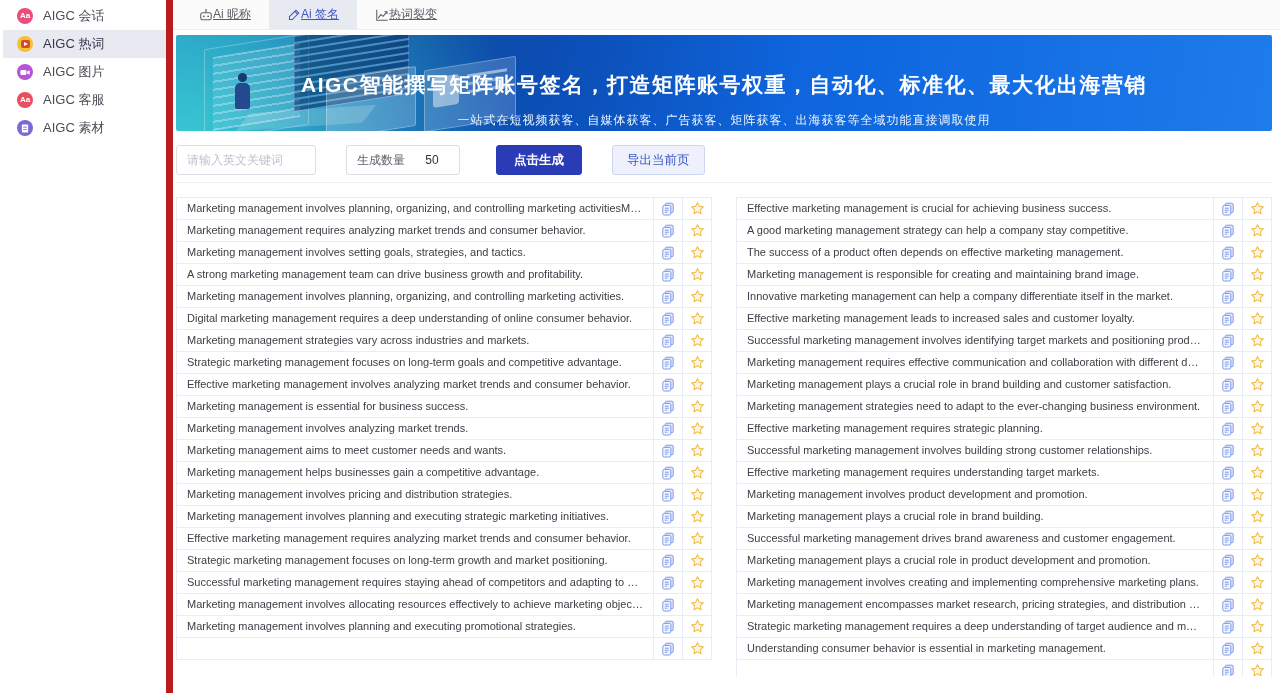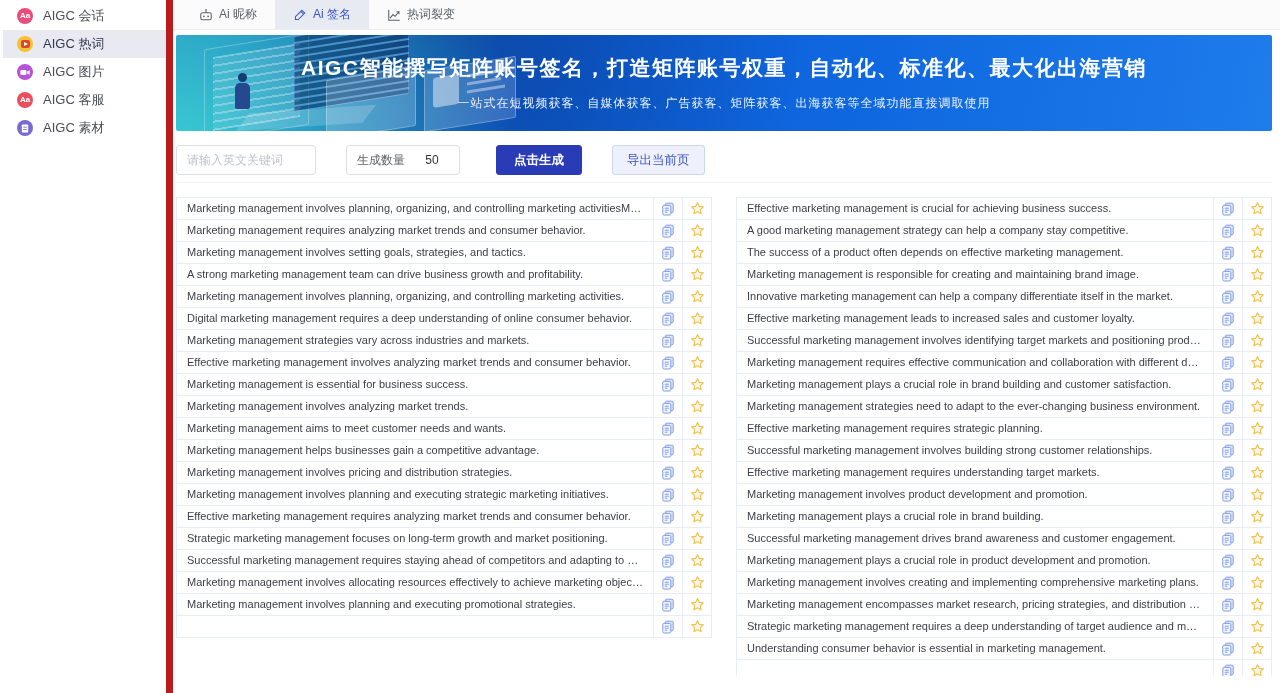--- a/index.html
+++ b/index.html
@@ -17,34 +17,34 @@
   .badge .aa { color:#fff; font-size:8px; font-weight:bold; line-height:1; }
   .play-inner { width:9px; height:8px; background:#d9482b; border-radius:2px;
     display:flex; align-items:center; justify-content:center; }
   .play-inner::after { content:""; border-left:4px solid #fff;
     border-top:2.5px solid transparent; border-bottom:2.5px solid transparent; margin-left:1px; }
 
   
   .main { position:absolute; left:171px; top:0; width:1109px; height:693px; }
   .tabbar { height:30px; display:flex; align-items:stretch; background:#fbfbfc;
     border-bottom:1px solid #eeeef2; padding-left:10px; }
-  .tab { display:flex; align-items:center; gap:6px; padding:0 18px;
-    font-size:12px; color:#5c6066; cursor:pointer; }
+  .tab { display:flex; align-items:center; padding:0 18px;
+    font-size:12px; color:#5c6066; cursor:pointer;text-decoration:underline; }
   .tab.active { background:#e8eaf2; color:#3d56c6; }
   .tab svg { display:block; }
 
   .content { padding:5px 8px 0 5px; }
 
   
   .banner { position:relative; height:96px; border-radius:2px; overflow:hidden;
     background:
       radial-gradient(circle at 1% 110%, rgba(62,216,214,.85), rgba(62,216,214,0) 30%),
       radial-gradient(circle at 22% -30%, rgba(10,35,95,.45), rgba(10,35,95,0) 45%),
       linear-gradient(100deg,#1b7dcc 0%, #0c5ed6 34%, #0f67df 62%, #1e7ceb 100%); }
-  .banner-title { position:relative; z-index:2; text-align:center; margin-top:19px;
+  .banner-title { position:relative; z-index:2; text-align:center; margin-top:36px;
     color:#fff; font-size:21px; font-weight:bold; letter-spacing:1.5px; }
   .banner-sub { position:relative; z-index:2; text-align:center; margin-top:13px;
     color:#eaf4ff; font-size:12px; letter-spacing:1px; }
   .illu { position:absolute; left:0; top:0; width:340px; height:96px; z-index:1; }
   .pane { position:absolute; border:1px solid rgba(255,255,255,.28);
     background:rgba(255,255,255,.13); transform:skewY(-9deg); border-radius:2px; }
   .pane.lines { background:
       repeating-linear-gradient(rgba(255,255,255,.30) 0 2px, transparent 2px 8px),
       rgba(255,255,255,.10); background-clip:content-box; padding:8px; }
   .pane.code { background:
@@ -309,20 +309,37 @@
         <line x1="3.8" y1="10.2" x2="6.3" y2="10.2" stroke="#7e9ae9"></line>
       </svg>
     </button>
     <button class="icon-cell" title="">
       <svg width="15" height="15" viewBox="0 0 16 16" fill="#fdf8ec" stroke="#f0bf4a" stroke-width="1.2" stroke-linejoin="round">
         <path d="M8 1.8 L9.9 5.7 L14.2 6.3 L11.1 9.3 L11.8 13.6 L8 11.5 L4.2 13.6 L4.9 9.3 L1.8 6.3 L6.1 5.7 Z"></path>
       </svg>
     </button>
   </div>
 
+  <div class="row">
+    <div class="row-text">Strategic marketing management focuses on long-term goals and competitive advantage.</div>
+    <button class="icon-cell" title="">
+      <svg width="14" height="14" viewBox="0 0 14 14" fill="none">
+        <rect x="4.2" y="1.2" width="8" height="9.6" rx="1.4" fill="#dde6fb" stroke="#7e9ae9"></rect>
+        <rect x="1.8" y="3.4" width="8" height="9.6" rx="1.4" fill="#f3f6fe" stroke="#7e9ae9"></rect>
+        <line x1="3.8" y1="6.2" x2="7.8" y2="6.2" stroke="#7e9ae9"></line>
+        <line x1="3.8" y1="8.2" x2="7.8" y2="8.2" stroke="#7e9ae9"></line>
+        <line x1="3.8" y1="10.2" x2="6.3" y2="10.2" stroke="#7e9ae9"></line>
+      </svg>
+    </button>
+    <button class="icon-cell" title="">
+      <svg width="15" height="15" viewBox="0 0 16 16" fill="#fdf8ec" stroke="#f0bf4a" stroke-width="1.2" stroke-linejoin="round">
+        <path d="M8 1.8 L9.9 5.7 L14.2 6.3 L11.1 9.3 L11.8 13.6 L8 11.5 L4.2 13.6 L4.9 9.3 L1.8 6.3 L6.1 5.7 Z"></path>
+      </svg>
+    </button>
+  </div>
 
   <div class="row">
     <div class="row-text">Effective marketing management involves analyzing market trends and consumer behavior.</div>
     <button class="icon-cell" title="">
       <svg width="14" height="14" viewBox="0 0 14 14" fill="none">
         <rect x="4.2" y="1.2" width="8" height="9.6" rx="1.4" fill="#dde6fb" stroke="#7e9ae9"></rect>
         <rect x="1.8" y="3.4" width="8" height="9.6" rx="1.4" fill="#f3f6fe" stroke="#7e9ae9"></rect>
         <line x1="3.8" y1="6.2" x2="7.8" y2="6.2" stroke="#7e9ae9"></line>
         <line x1="3.8" y1="8.2" x2="7.8" y2="8.2" stroke="#7e9ae9"></line>
         <line x1="3.8" y1="10.2" x2="6.3" y2="10.2" stroke="#7e9ae9"></line>

